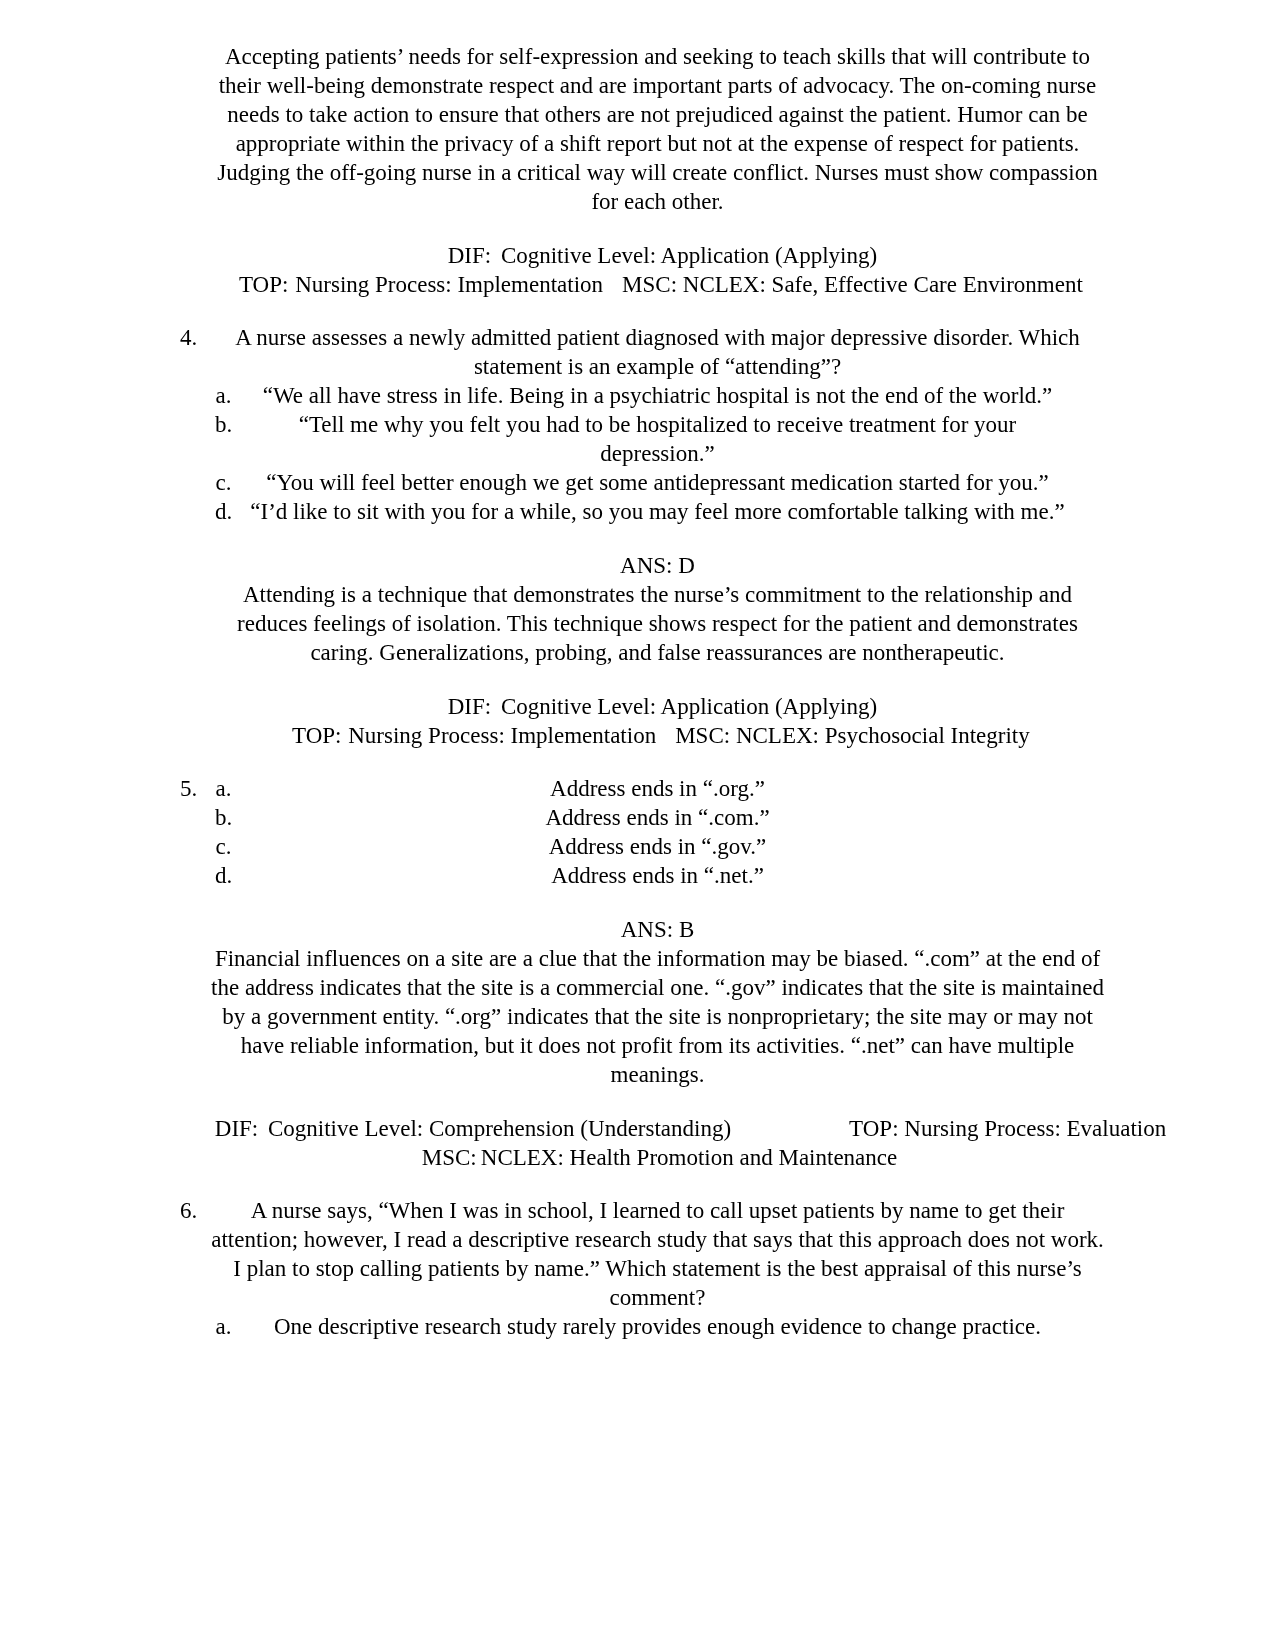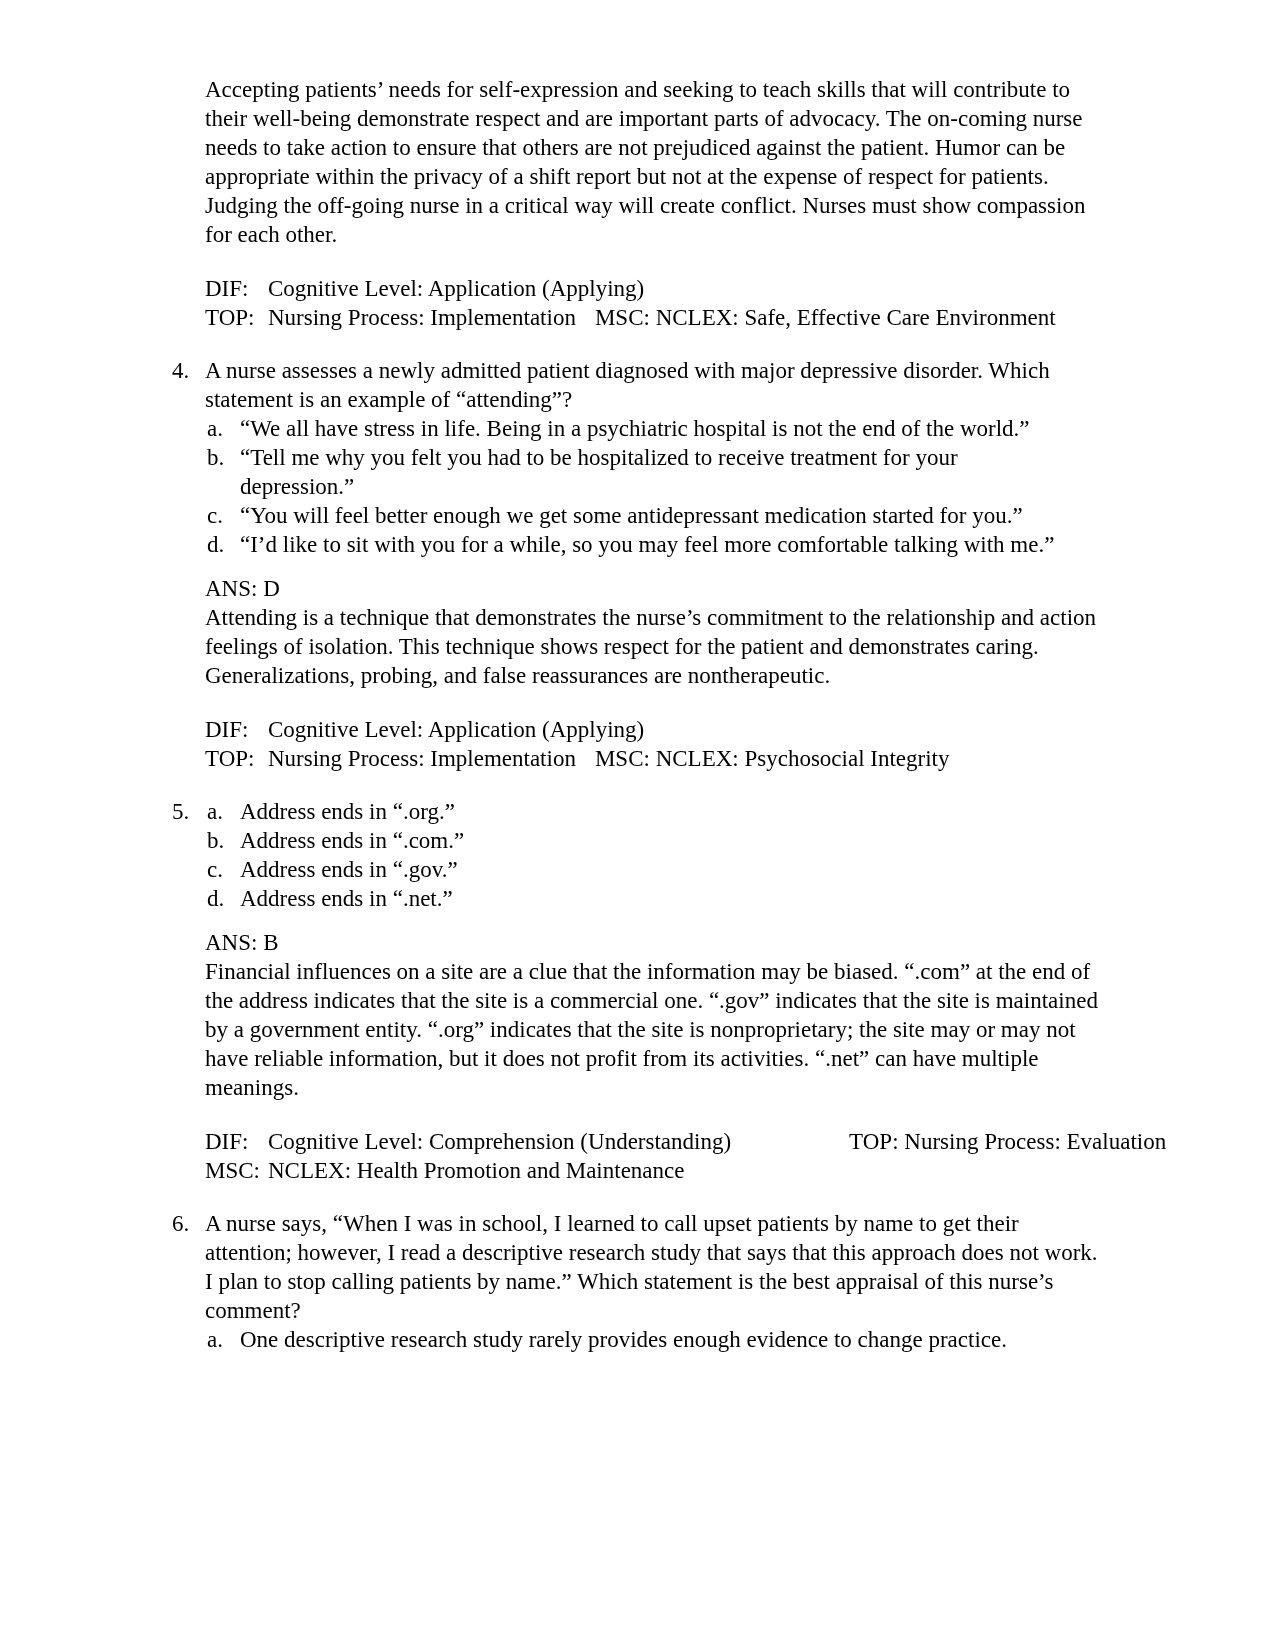--- a/index.html
+++ b/index.html
@@ -6,42 +6,42 @@
   html, body { background: #ffffff; }
   body {
     width: 1275px;
     height: 1650px;
     font-family: "Liberation Serif", "DejaVu Serif", serif;
     font-size: 23px;
     line-height: 29px;
     color: #000000;
     overflow: hidden;
   }
-  .page { padding-top: 75px; }
+  .page { padding-top: 42px; text-align: center; }
 
   .body-text, .meta, .answer-block {
     margin-left: 205px;
     width: 905px;
   }
 
   .meta { margin-top: 25px; }
   .meta-line { white-space: nowrap; }
   .meta-label { display: inline-block; width: 63px; }
   .msc-inline { margin-left: 19px; }
   .top-inline { margin-left: 118px; }
 
   .question { margin-top: 24px; display: flex; margin-left: 172px; }
   .q-num { flex: none; width: 33px; }
   .q-body { width: 905px; }
 
   .option { display: flex; }
   .opt-letter { flex: none; width: 33px; margin-left: 2px; }
   .opt-text { width: 835px; }
 
-  .answer-block { margin-top: 15px; }
+  .answer-block { margin-top: 25px; }
 </style>
 </head>
 <body>
 
 <div class="page">
 
   <p class="body-text">Accepting patients’ needs for self-expression and seeking to teach skills that will contribute to their well-being demonstrate respect and are important parts of advocacy. The on-coming nurse needs to take action to ensure that others are not prejudiced against the patient. Humor can be appropriate within the privacy of a shift report but not at the expense of respect for patients. Judging the off-going nurse in a critical way will create conflict. Nurses must show compassion for each other.</p>
 
   <div class="meta">
     <div class="meta-line">
@@ -70,21 +70,21 @@
       </div>
       <div class="option">
         <span class="opt-letter">d.</span>
           <span class="opt-text">“I’d like to sit with you for a while, so you may feel more comfortable talking with me.”</span>
       </div>
     </div>
   </div>
 
   <div class="answer-block">
     <p>ANS: D</p>
-    <p>Attending is a technique that demonstrates the nurse’s commitment to the relationship and action feelings of isolation. This technique shows respect for the patient and demonstrates caring. Generalizations, probing, and false reassurances are nontherapeutic.</p>
+    <p>Attending is a technique that demonstrates the nurse’s commitment to the relationship and reduces feelings of isolation. This technique shows respect for the patient and demonstrates caring. Generalizations, probing, and false reassurances are nontherapeutic.</p>
   </div>
 
   <div class="meta">
     <div class="meta-line">
       <span class="meta-label">DIF:</span><span>Cognitive Level: Application (Applying)</span>
     </div>
     <div class="meta-line">
       <span class="meta-label">TOP:</span><span>Nursing Process: Implementation</span><span class="msc-inline">MSC: NCLEX: Psychosocial Integrity</span>
     </div>
   </div>

